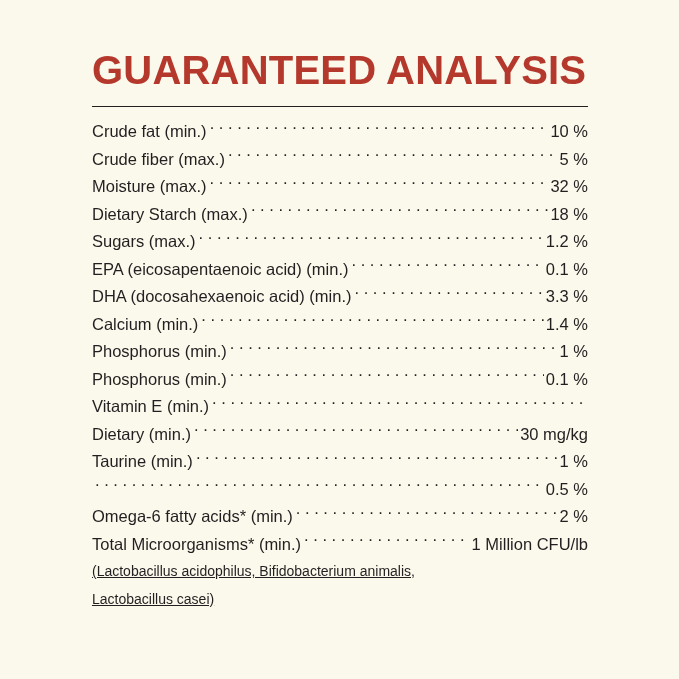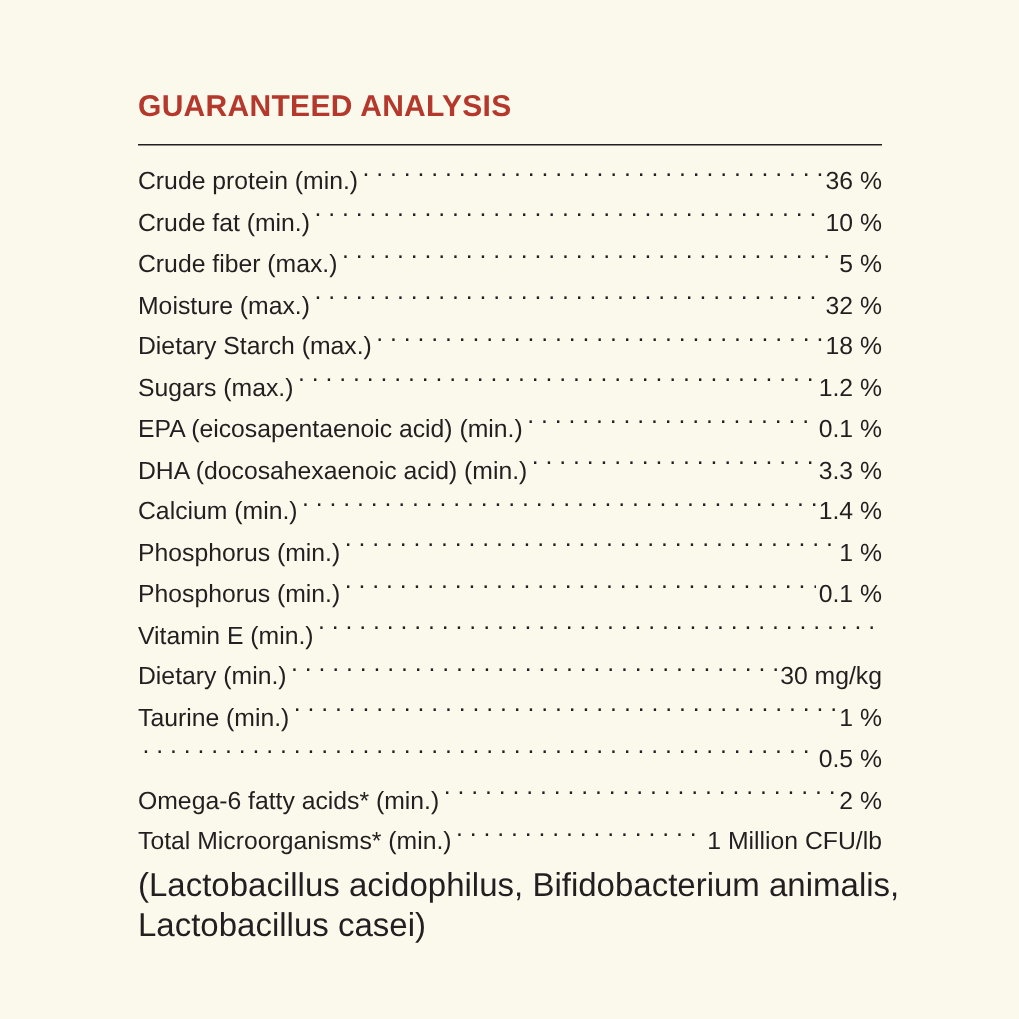--- a/index.html
+++ b/index.html
@@ -14,25 +14,25 @@
     color: #231f20;
     overflow: hidden;
   }
   .panel {
     position: absolute;
     left: 92px;
     top: 48px;
     width: 496px;
   }
   .title {
-    font-size: 20px;
+    font-size: 40px;
     font-weight: bold;
     letter-spacing: 0.2px;
     color: #b5382c;
-    margin: 12px 0 14px 0;
+    margin: 0 0 14px 0;
     line-height: 1.1;
   }
   .rule {
     height: 1px;
     background: #231f20;
     width: 100%;
     margin-bottom: 11px;
   }
   .rows {
     width: 100%;
@@ -60,39 +60,35 @@
     left: 0;
     bottom: 0;
     letter-spacing: 0px;
     color: #231f20;
   }
   .row .value {
     flex: 0 0 auto;
     text-align: right;
   }
   .note {
-    font-size: 22px;
+    font-size: 14px;
     line-height: 27.5px;
     white-space: nowrap;
+    text-decoration: underline;
   }
 </style>
 </head>
 <body>
 
 <div class="panel">
   <h1 class="title">GUARANTEED ANALYSIS</h1>
   <div class="rule"></div>
 
   <div class="rows">
 
-    <div class="row">
-      <span class="label">Crude protein (min.)</span>
-      <span class="dots"></span>
-      <span class="value">36 %</span>
-    </div>
 
     <div class="row">
       <span class="label">Crude fat (min.)</span>
       <span class="dots"></span>
       <span class="value">10 %</span>
     </div>
 
     <div class="row">
       <span class="label">Crude fiber (max.)</span>
       <span class="dots"></span>

